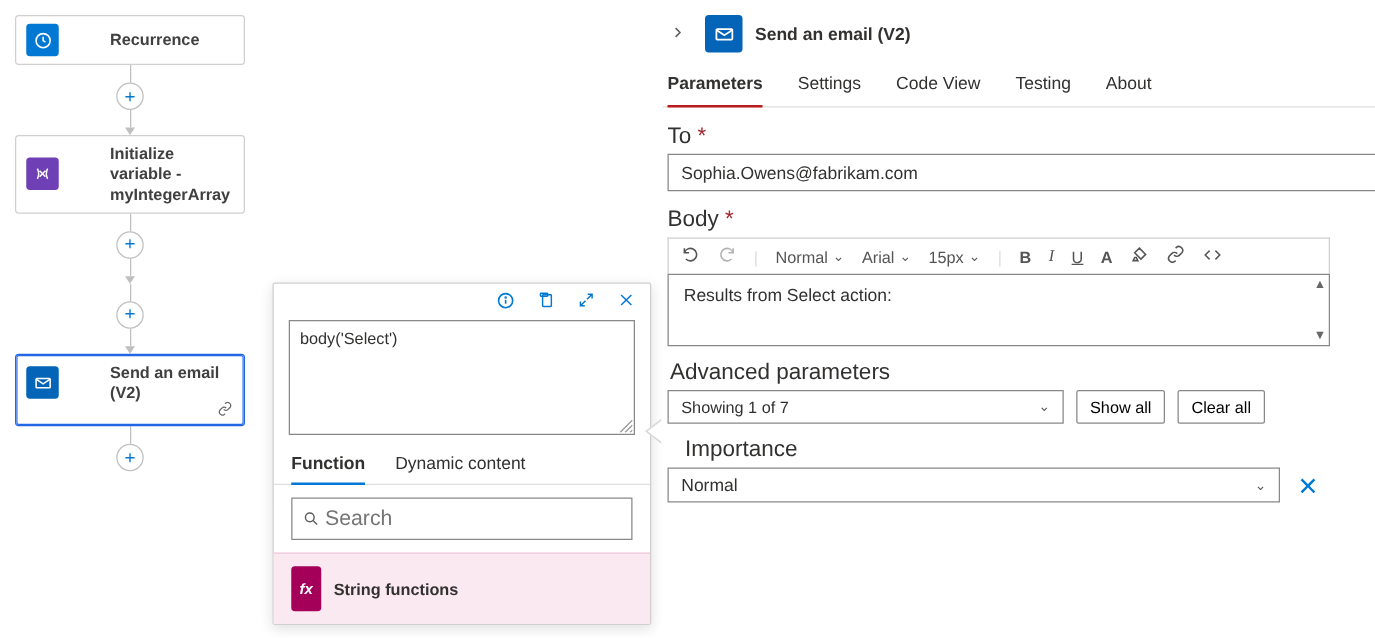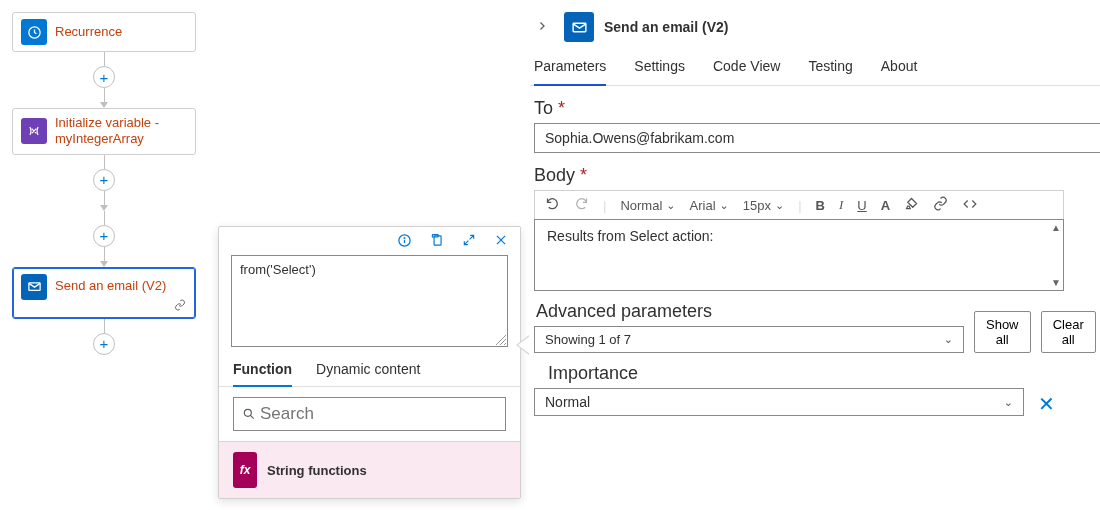--- a/index.html
+++ b/index.html
@@ -7,21 +7,21 @@
 
   
   .flow-col { position: absolute; left: 12px; top: 12px; width: 184px; }
   .flow-node { border: 1px solid #cfcfcf; border-radius: 3px; background: #fff; display: flex; align-items: center; padding: 6px 8px; min-height: 40px; cursor: pointer; }
   .flow-node.selected { border: 1px solid #2266e3; box-shadow: 0 0 0 1px #2266e3 inset; }
   .flow-node .icon { width: 26px; height: 26px; border-radius: 3px; display: flex; align-items: center; justify-content: center; color: #fff; font-size: 13px; margin-right: 8px; flex-shrink: 0; }
   .icon.recurrence { background: #0078d4; }
   .icon.var { background: #6f3fb5; }
   .icon.select { background: #6f3fb5; }
   .icon.outlook { background: #0364b8; }
-  .node-label { font-size: 13px; font-weight: 400; color: #c2410c; line-height: 1.25; }
+  .node-label { font-size: 13px; font-weight: 700; color: #404040; line-height: 1.25; margin-left: 33px; }
   .flow-connector { display: flex; flex-direction: column; align-items: center; }
   .flow-line { width: 1px; height: 14px; background: #bfbfbf; }
   .flow-plus { width: 22px; height: 22px; border: 1px solid #bfbfbf; border-radius: 50%; background: #fff; display: flex; align-items: center; justify-content: center; color: #0078d4; font-size: 15px; cursor: pointer; line-height: 1; }
   .arrow-tip { width: 0; height: 0; border-left: 4px solid transparent; border-right: 4px solid transparent; border-top: 6px solid #bfbfbf; }
   .node-extra { position:absolute; right:8px; bottom:4px; font-size:12px; color:#666; }
 
   
   .expr-pop { position: absolute; left: 218px; top: 226px; width: 303px; background: #fff; border: 1px solid #d2d0ce; border-radius: 2px; box-shadow: 0 3px 10px rgba(0,0,0,0.12); }
   .expr-toolbar { display:flex; justify-content:flex-end; gap:18px; padding:6px 12px 4px; }
   .expr-toolbar span { color:#0078d4; cursor:pointer; font-size:15px; }
@@ -37,36 +37,36 @@
   .tri-pointer::after { content:""; position:absolute; left:2px; top:-9px; border-top:9px solid transparent; border-bottom:9px solid transparent; border-right:12px solid #fff; }
 
   
   .panel { position:absolute; left:530px; top:0; width:570px; height:510px; background:#fff; padding:0; }
   .panel-head { display:flex; align-items:center; gap:10px; padding:12px 4px 10px 0; }
   .chevron-left { font-size:18px; color:#605e5c; cursor:pointer; padding:0 6px; }
   .panel-head .icon { width:30px; height:30px; }
   .panel-title { font-weight:600; font-size:14px; }
   .panel-tabs { display:flex; gap:28px; padding:6px 4px 0 4px; border-bottom:1px solid #e1dfdd; font-size:14px; }
   .panel-tab { padding-bottom:10px; cursor:pointer; }
-  .panel-tab.active { font-weight:400; border-bottom:2px solid #1d4ed8; margin-bottom:-1px; }
+  .panel-tab.active { font-weight:700; border-bottom:2px solid #b91c1c; margin-bottom:-1px; }
   .field { padding:12px 4px 0 4px; }
   .field-label { font-size:18px; color:#323130; margin-bottom:4px; display:block; }
   .req { color:#a4262c; }
   .field-input { width:584px; border:1px solid #8a8886; padding:6px 10px; background:#fff; font-size:14px; display:flex; align-items:center; }
   .body-toolbar { width:530px; border:1px solid #d2d0ce; border-bottom:none; padding:5px 10px; display:flex; align-items:center; gap:14px; color:#555; font-size:13px; }
   .body-toolbar .sel { display:flex; align-items:center; gap:4px; cursor:pointer; }
   .body-toolbar .bold { font-weight:700; }
   .body-toolbar .ital { font-style:italic; font-family:serif; }
   .body-toolbar .under { text-decoration:underline; }
-  .body-area-wrap { width:530px; border:1px solid #8a8886; height:72px; position:relative; }
+  .body-area-wrap { width:530px; border:1px solid #8a8886; height:58px; position:relative; }
   .body-area { padding:8px 12px; font-size:14px; }
   .scroll-up { position:absolute; right:2px; top:2px; font-size:10px; color:#666; }
   .scroll-dn { position:absolute; right:2px; bottom:2px; font-size:10px; color:#666; }
   .adv-row { display:flex; align-items:flex-end; gap:10px; padding:10px 4px 0; }
-  .adv-select { width:430px; border:1px solid #8a8886; padding:5px 10px; display:flex; justify-content:space-between; align-items:center; font-size:13px; background:#fff; cursor:pointer; }
+  .adv-select { width:317px; border:1px solid #8a8886; padding:5px 10px; display:flex; justify-content:space-between; align-items:center; font-size:13px; background:#fff; cursor:pointer; }
   .btn { border:1px solid #8a8886; background:#fff; padding:5px 10px; font-size:13px; cursor:pointer; border-radius:2px; }
   .imp-row { padding:10px 4px 0; display:flex; align-items:flex-end; gap:14px; }
   .imp-select { width:490px; border:1px solid #8a8886; padding:5px 10px; display:flex; justify-content:space-between; align-items:center; font-size:14px; background:#fff; cursor:pointer; }
   .x-clear { color:#0078d4; font-size:20px; cursor:pointer; font-weight:400; }
   .chev { font-size:11px; color:#555; }
 </style>
 </head>
 <body>
 
 <div class="flow-col">
@@ -145,21 +145,21 @@
           <rect x="4" y="2" width="10" height="4" rx="1"></rect>
         </svg></span>
     <span><svg width="14" height="14" viewBox="0 0 24 24" fill="none" stroke="#0078d4" stroke-width="2">
           <path d="M14 4h6v6M10 20H4v-6M20 4l-7 7M4 20l7-7"></path>
         </svg></span>
     <span><svg width="14" height="14" viewBox="0 0 24 24" fill="none" stroke="#0078d4" stroke-width="2">
           <line x1="5" y1="5" x2="19" y2="19"></line>
           <line x1="19" y1="5" x2="5" y2="19"></line>
         </svg></span>
   </div>
-  <div class="expr-box"><span>from('Select')</span>
+  <div class="expr-box"><span>body('Select')</span>
     <svg style="position:absolute;right:1px;bottom:1px;" width="10" height="10">
         <path d="M0 10 L10 0 M4 10 L10 4 M8 10 L10 8" stroke="#999" stroke-width="1"></path>
       </svg>
   </div>
   <div class="expr-tabs">
     <div class="expr-tab active">Function</div>
     <div class="expr-tab">Dynamic content</div>
   </div>
   <div class="expr-search">
     <svg width="14" height="14" viewBox="0 0 24 24" fill="none" stroke="#605e5c" stroke-width="2">

